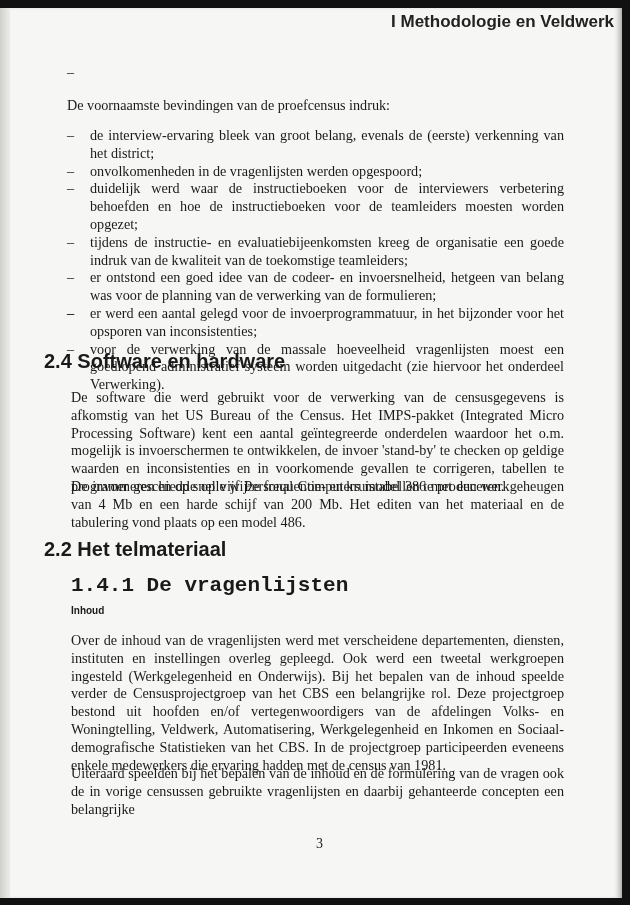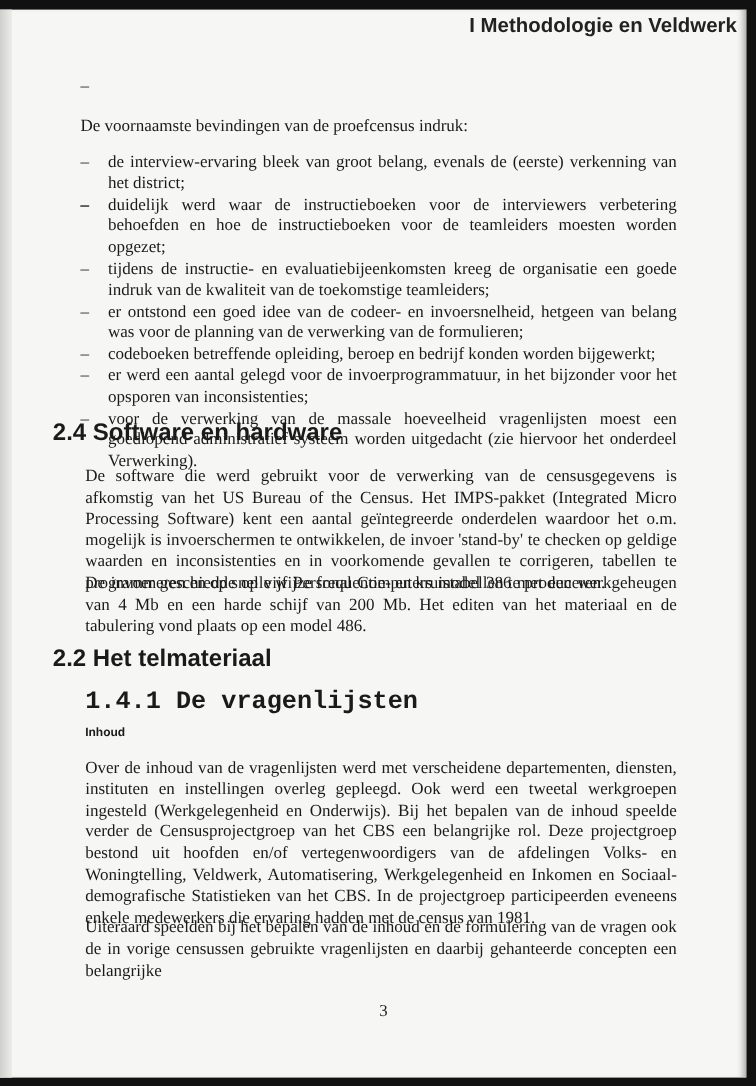--- a/index.html
+++ b/index.html
@@ -64,36 +64,36 @@
 
 <p class="abs body-text" style="left:67px; top:97px; width:510px;">De voornaamste bevindingen van de proefcensus indruk:</p>
 
 <div class="abs body-text" style="left:67px; top:127px; width:497px;">
   <div class="dash-item justify">
     <span class="dash">–</span>
     <span>de interview-ervaring bleek van groot belang, evenals de (eerste) verkenning van het district;</span>
   </div>
   <div class="dash-item justify">
     <span class="dash">–</span>
+    <span>onvolkomenheden in de vragenlijsten werden opgespoord;</span>
   </div>
   <div class="dash-item justify">
     <span class="dash">–</span>
     <span>duidelijk werd waar de instructieboeken voor de interviewers verbetering behoefden en hoe de instructieboeken voor de teamleiders moesten worden opgezet;</span>
   </div>
   <div class="dash-item justify">
     <span class="dash">–</span>
     <span>tijdens de instructie- en evaluatiebijeenkomsten kreeg de organisatie een goede indruk van de kwaliteit van de toekomstige teamleiders;</span>
   </div>
   <div class="dash-item justify">
     <span class="dash">–</span>
     <span>er ontstond een goed idee van de codeer- en invoersnelheid, hetgeen van belang was voor de planning van de verwerking van de formulieren;</span>
   </div>
   <div class="dash-item justify">
     <span class="dash">–</span>
-    <span>codeboeken betreffende opleiding, beroep en bedrijf konden worden bijgewerkt;</span>
   </div>
   <div class="dash-item justify">
     <span class="dash">–</span>
     <span>er werd een aantal gelegd voor de invoerprogrammatuur, in het bijzonder voor het opsporen van inconsistenties;</span>
   </div>
   <div class="dash-item justify">
     <span class="dash">–</span>
     <span>voor de verwerking van de massale hoeveelheid vragenlijsten moest een goedlopend administratief systeem worden uitgedacht (zie hiervoor het onderdeel Verwerking).</span>
   </div>
 </div>

